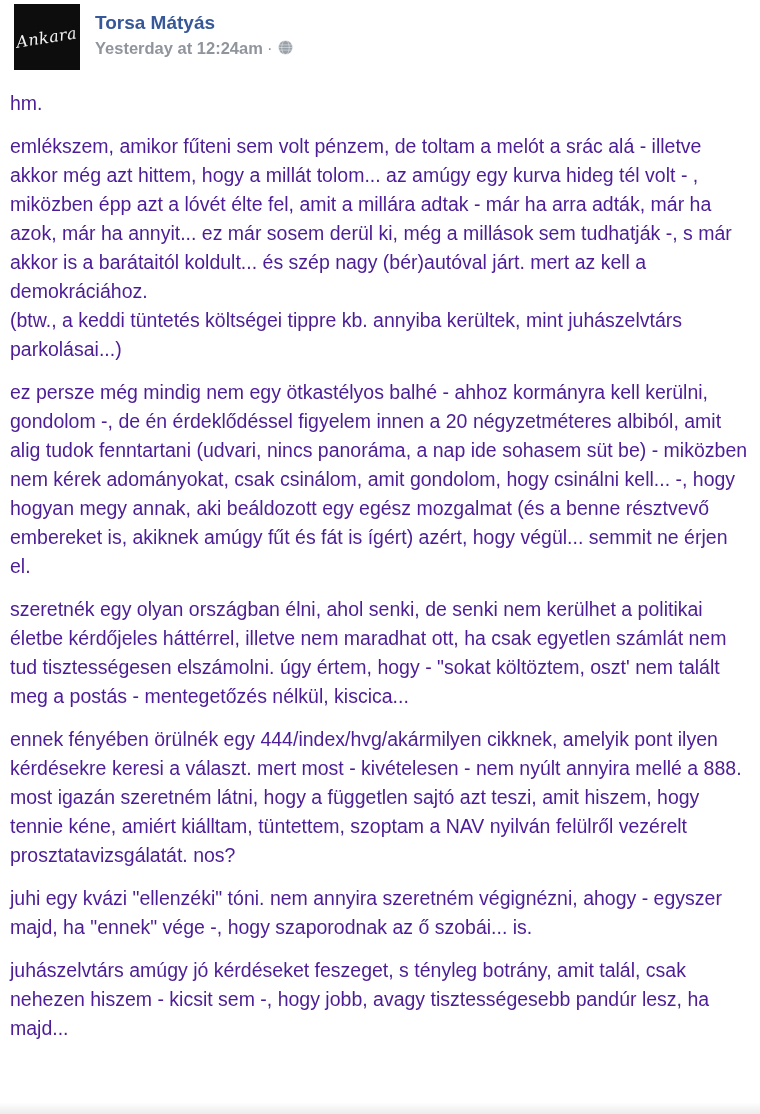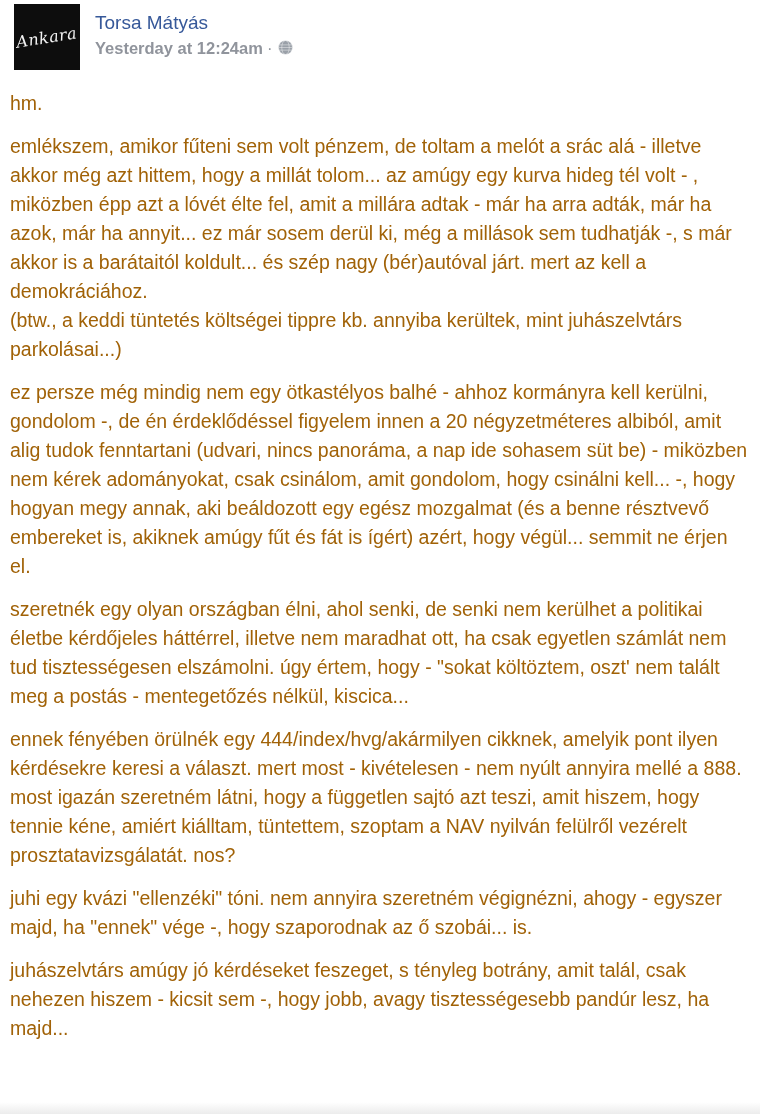--- a/index.html
+++ b/index.html
@@ -40,21 +40,21 @@
     transform: rotate(-9deg);
     letter-spacing: 0.5px;
     white-space: nowrap;
   }
   .header-text {
     margin-left: 15px;
     padding-top: 7px;
   }
   .author-name {
     color: #365899;
-    font-weight: normal;
+    font-weight: bold;
     font-size: 19px;
     line-height: 24px;
     text-decoration: none;
     cursor: pointer;
     display: inline-block;
   }
   .post-meta {
     margin-top: 3px;
     color: #90949c;
     font-size: 16.5px;
@@ -63,21 +63,21 @@
     align-items: center;
     gap: 4px;
   }
   .meta-timestamp { cursor: pointer; font-weight: bold; }
   .meta-dot { color: #90949c; }
   .globe { display: inline-block; margin-left: 2px; position: relative; top: 1px; }
   
   .post-body {
     padding: 19px 8px 0 10px;
     width: 740px;
-    color: #a16207;
+    color: #4c1d95;
     font-size: 19.5px;
     line-height: 29px;
   }
   .post-body p {
     margin: 0 0 14px 0;
     white-space: pre-line;
   }
   
   .bottom-fade {
     position: absolute;

